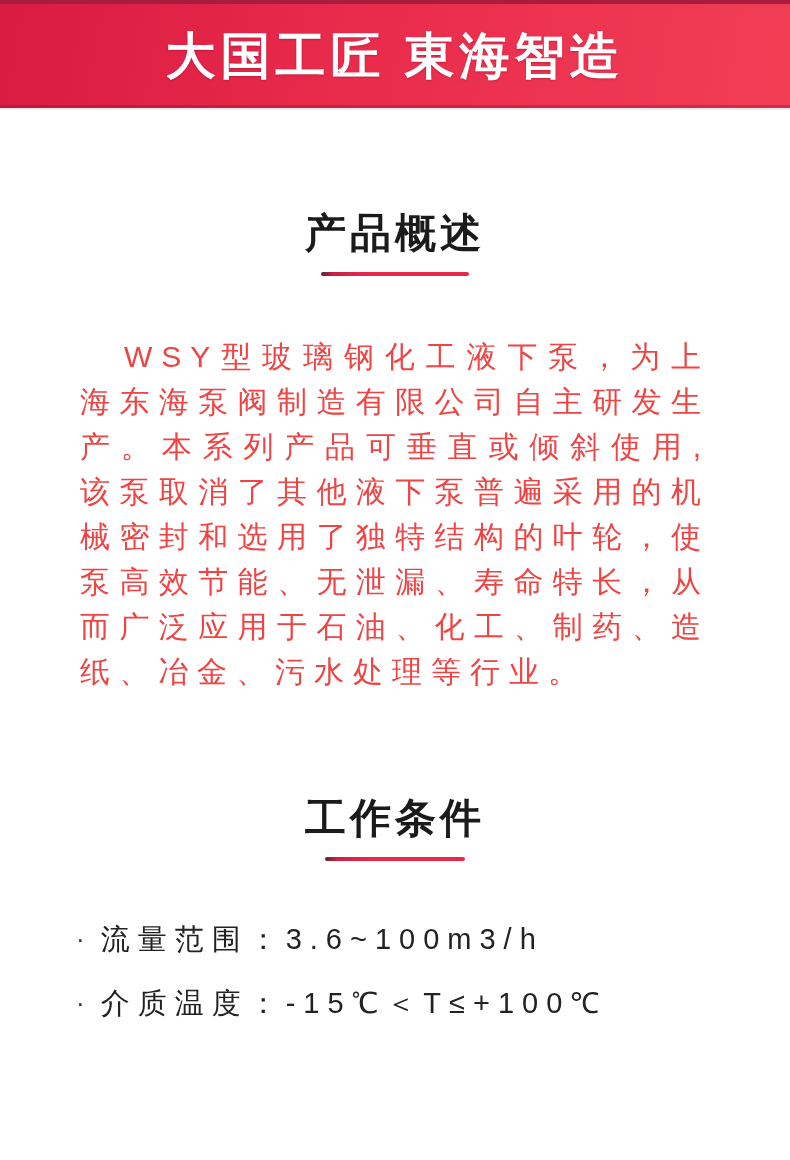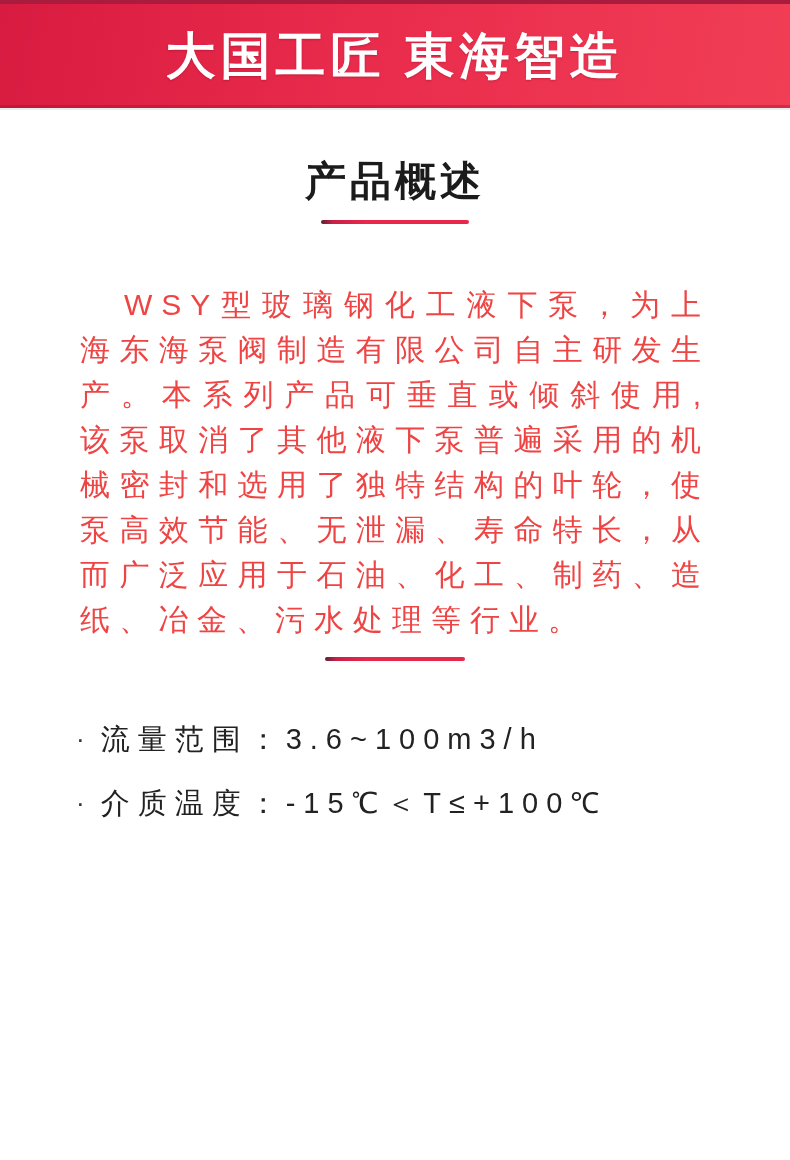--- a/index.html
+++ b/index.html
@@ -29,21 +29,21 @@
     font-size: 50px;
     font-weight: bold;
     letter-spacing: 5px;
     line-height: 1;
     text-shadow: 0 1px 2px rgba(130, 10, 35, 0.35);
     white-space: nowrap;
   }
 
   
   .sec-heading {
-    margin-top: 49px;
+    margin-top: 101px;
     text-align: center;
     font-size: 41px;
     font-weight: bold;
     color: #1b1b1b;
     letter-spacing: 4px;
     line-height: 48px;
   }
   .heading-underline {
     width: 148px;
     height: 4px;
@@ -96,20 +96,21 @@
     <div class="banner-title">大国工匠 東海智造</div>
   </header>
 
   <section class="section-overview">
     <h2 class="sec-heading">产品概述</h2>
     <div class="heading-underline"></div>
     <p class="overview-paragraph">WSY型玻璃钢化工液下泵，为上海东海泵阀制造有限公司自主研发生产。本系列产品可垂直或倾斜使用,该泵取消了其他液下泵普遍采用的机械密封和选用了独特结构的叶轮，使泵高效节能、无泄漏、寿命特长，从而广泛应用于石油、化工、制药、造纸、冶金、污水处理等行业。</p>
   </section>
 
   <section class="section-work">
+    <h2 class="sec-heading">工作条件</h2>
     <div class="heading-underline narrow"></div>
 
     <ul class="spec-list">
       <li class="spec-item"><span class="bullet-dot">·</span><span>流量范围：3.6~100m3/h</span></li>
       <li class="spec-item"><span class="bullet-dot">·</span><span>介质温度：-15℃＜T≤+100℃</span></li>
     </ul>
   </section>
 
   <div class="page-bottom-space"></div>
 </div>

